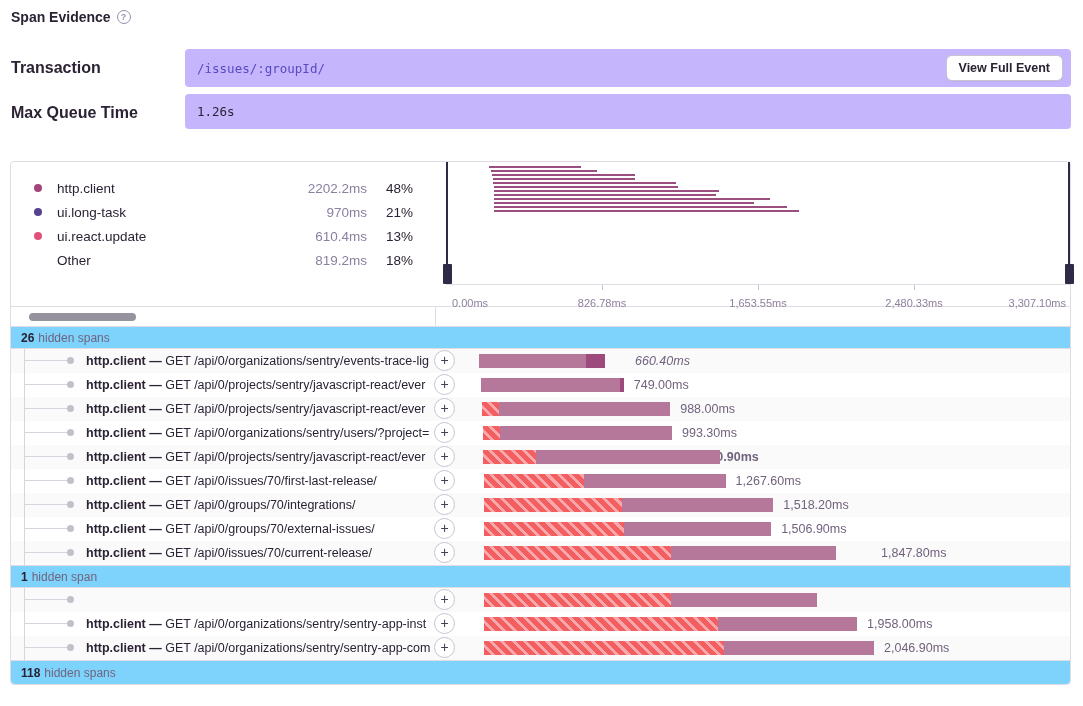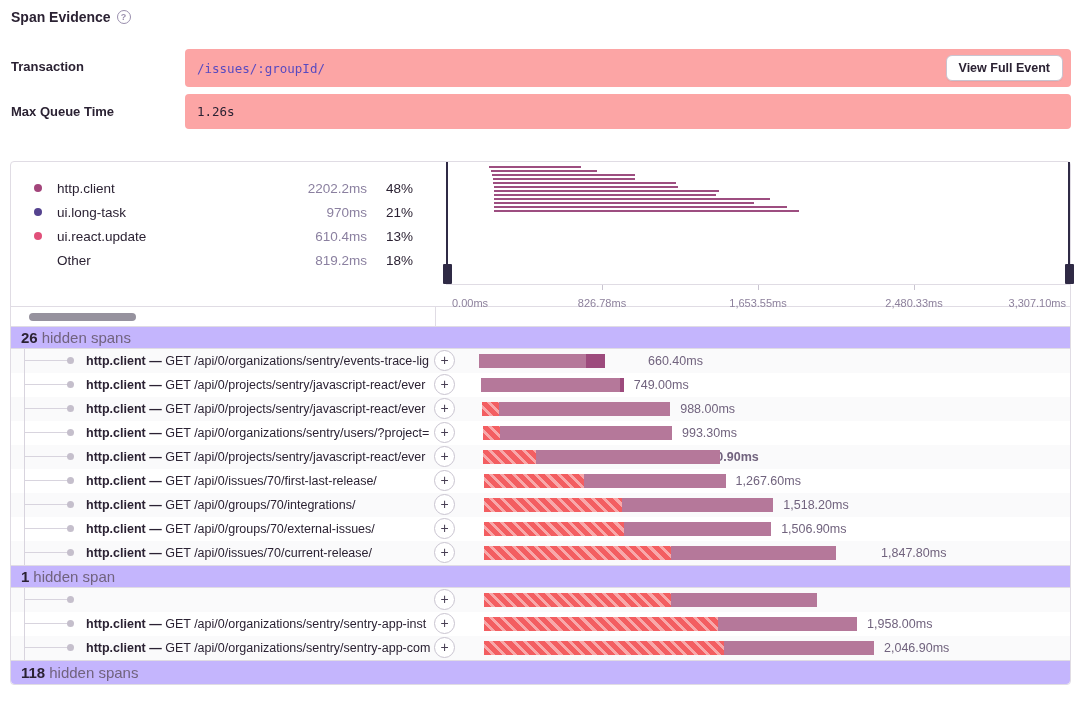--- a/index.html
+++ b/index.html
@@ -10,22 +10,22 @@
   
   .hdr { padding:9px 11px 0; display:flex; align-items:center; gap:6px; }
   .hdr-title { font-size:14px; font-weight:700; }
   .help { width:14px; height:14px; border:1.5px solid #9a8fae; border-radius:50%;
     color:#9a8fae; font-size:9px; font-weight:700; display:flex; align-items:center;
     justify-content:center; line-height:1; }
 
   
   .kv { margin-top:24px; }
   .kv-row { display:flex; margin-bottom:7px; }
-  .kv-label { width:185px; padding:10px 0 0 11px; font-size:13px; font-weight:700; }
-  .kv-value { flex:1; margin-right:12px; background:#fca5a5; border-radius:4px;
+  .kv-label { width:185px; padding:10px 0 0 11px; font-size:16px; font-weight:700; }
+  .kv-value { flex:1; margin-right:12px; background:#c4b5fd; border-radius:4px;
     min-height:36px; display:flex; align-items:center; padding:6px 8px 6px 12px;
     position:relative; font-size:13px; }
   .kv-row.second .kv-value { min-height:35px; }
   .tx-link { color:#584ac0; font-size:12.5px; }
   .mqt-val { color:#2b2233; font-size:12.5px; }
   .btn { margin-left:auto; background:#fff; border:1px solid #c9c4d0; border-radius:6px;
     padding:5px 12px; font-size:12.5px; font-weight:700; color:#2b2233; cursor:pointer;
     box-shadow:0 1px 1px rgba(0,0,0,0.04); }
 
   
@@ -54,23 +54,23 @@
   .axis-label { position:absolute; top:12px; white-space:nowrap; }
   .axis-tick { position:absolute; top:0; width:1px; height:5px; background:#c9c4d0; }
 
   
   .scroll-row { height:20px; border-top:1px solid #e0dce4; display:flex; }
   .scroll-left { width:425px; border-right:1px solid #e0dce4; position:relative; }
   .scroll-thumb { position:absolute; left:18px; top:6px; width:107px; height:8px;
     background:#96929e; border-radius:4px; }
 
   
-  .hidden-row { height:23px; background:#c4b5fd; border-top:1px solid #e0dce4;
+  .hidden-row { height:23px; background:#7dd3fc; border-top:1px solid #e0dce4;
     border-bottom:1px solid #e0dce4; display:flex; align-items:center;
-    padding-left:10px; font-size:15px; }
+    padding-left:10px; font-size:12px; }
   .hidden-row.last { border-bottom:none; border-radius:0 0 4px 4px; height:24px; }
   .hidden-count { font-weight:700; color:#2b2233; margin-right:4px; }
   .hidden-text { color:#71637e; }
 
   
   .span-row { height:24px; position:relative; }
   .span-row.alt { background:#fafafb; }
   .tree-v { position:absolute; left:13px; top:0; bottom:0; width:1px; background:#d8d4de; }
   .tree-h { position:absolute; left:13px; top:11px; width:45px; height:1px; background:#d8d4de; }
   .tree-dot { position:absolute; left:56px; top:8px; width:7px; height:7px;
@@ -193,21 +193,21 @@
     <div class="row-text">
       <span class="row-op">http.client </span>
       <span class="row-sep row-op">— </span>
       <span class="row-desc">GET /api/0/organizations/sentry/events-trace-lig</span>
     </div>
     <div class="plus-btn">+</div>
     <div class="row-bar" style="left: 468.148px; width: 125.806px; background: rgb(181, 120, 154);">
 
       <div class="tail" style="width: 19.05px; background: rgb(157, 75, 125);"></div>
     </div>
-    <div class="row-dur" style="left: 637px;">660.40ms</div>
+    <div class="row-dur" style="left: 624px; font-style: italic;">660.40ms</div>
   </div>
 
   <div class="span-row">
     <div class="tree-v"></div>
     <div class="tree-h"></div>
     <div class="tree-dot"></div>
     <div class="row-text">
       <span class="row-op">http.client </span>
       <span class="row-sep row-op">— </span>
       <span class="row-desc">GET /api/0/projects/sentry/javascript-react/ever</span>

